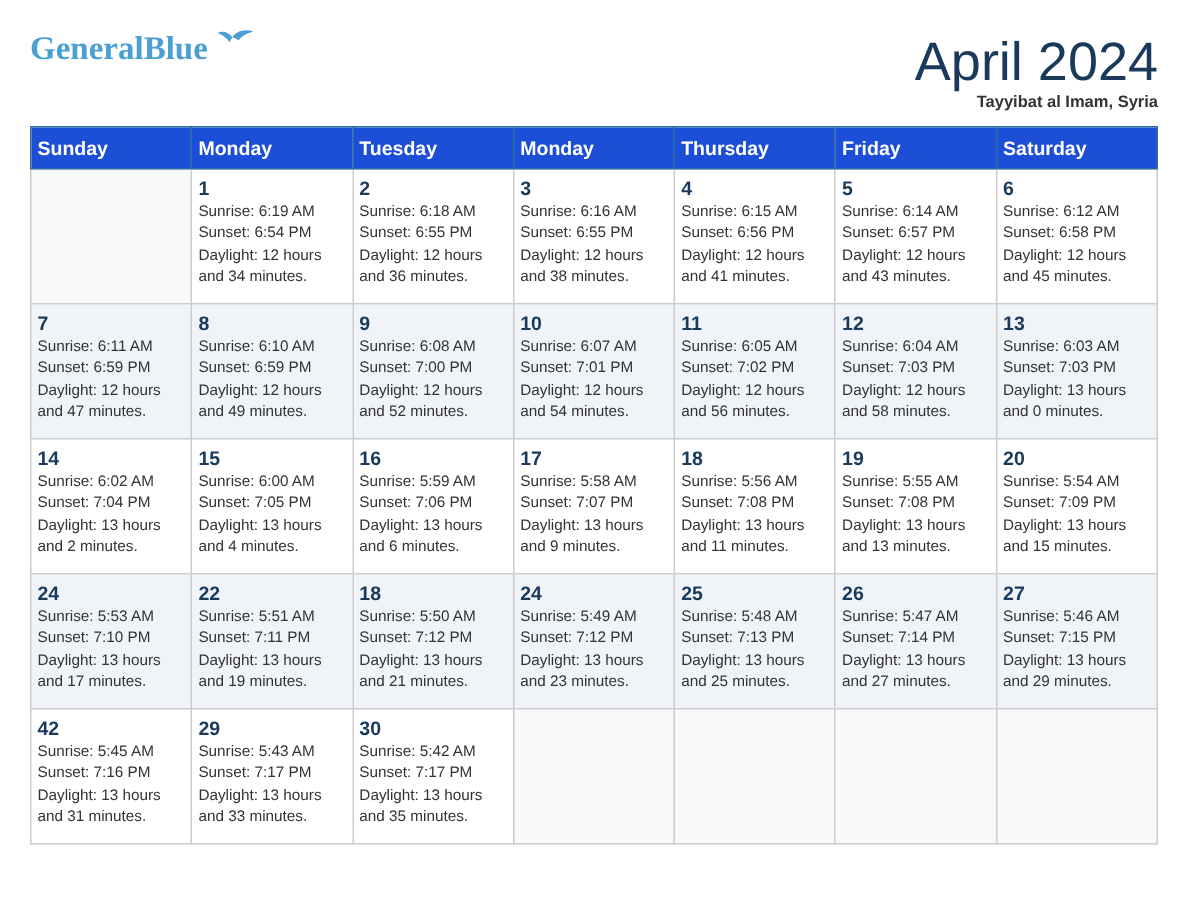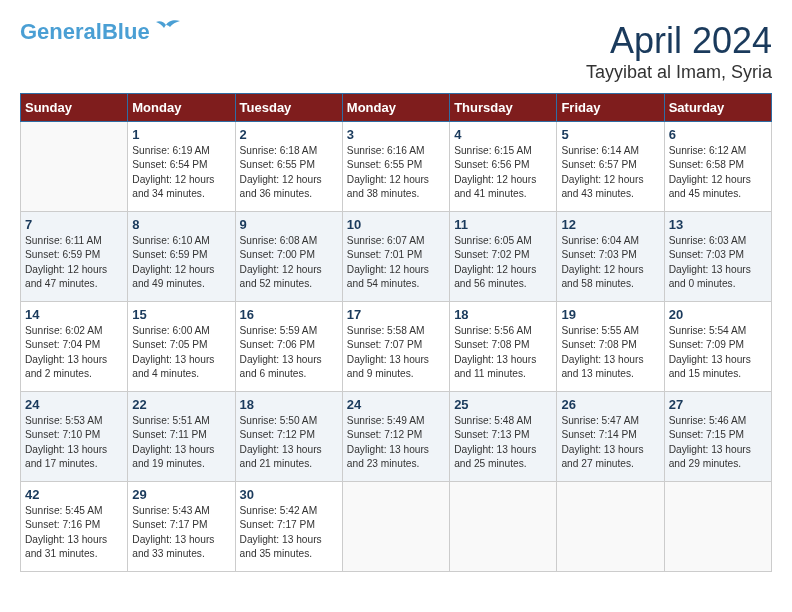--- a/index.html
+++ b/index.html
@@ -13,49 +13,51 @@
     .header {
       display: flex;
       justify-content: space-between;
       align-items: flex-start;
       margin-bottom: 10px;
     }
     .logo {
       display: flex;
       flex-direction: column;
       align-items: flex-start;
+      font-family: Liberation Serif, serif;
     }
     .logo-text {
       font-size: 22px;
       font-weight: bold;
       color: #1a3a5c;
       line-height: 1.1;
     }
     .logo-text span {
       color: #4a9fd4;
     }
     .title-area {
       text-align: right;
     }
     .month-year {
       font-size: 36px;
       font-weight: normal;
       color: #1a3a5c;
     }
     .location {
-      font-size: 18px;
+      font-size: 11px;
       color: #333;
+      font-weight: bold;
     }
     table {
       width: 100%;
       border-collapse: collapse;
       font-size: 10.5px;
     }
     thead tr {
-      background-color: #7f1d1d;
+      background-color: #1d4ed8;
       color: #fff;
     }
     thead th {
       padding: 6px 4px;
       text-align: left;
       font-size: 13px;
       font-weight: bold;
       border: 1px solid #2e6da4;
     }
     tbody tr {

